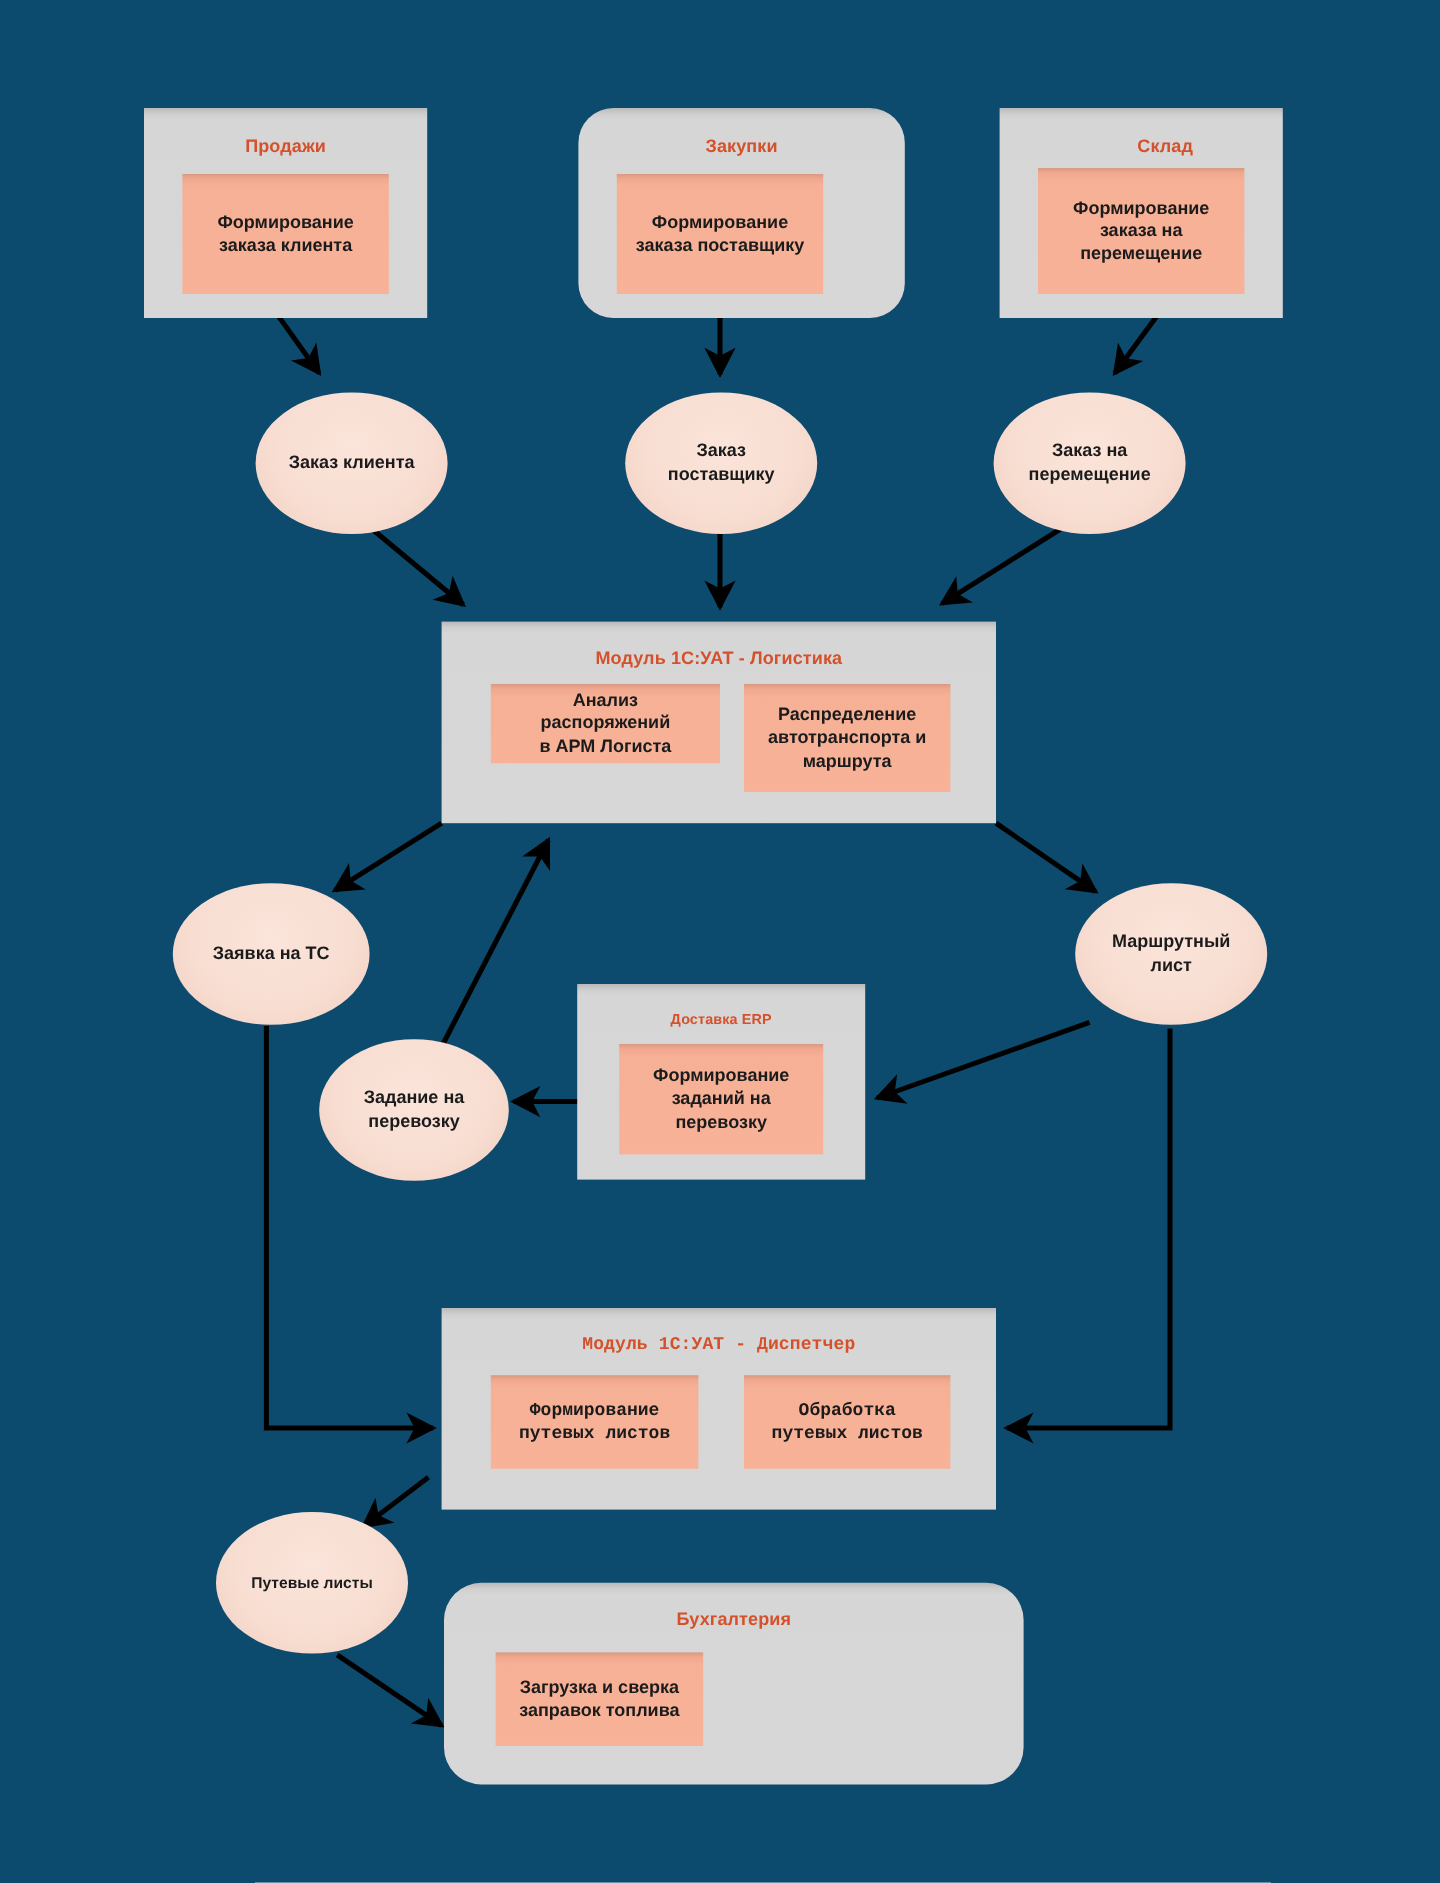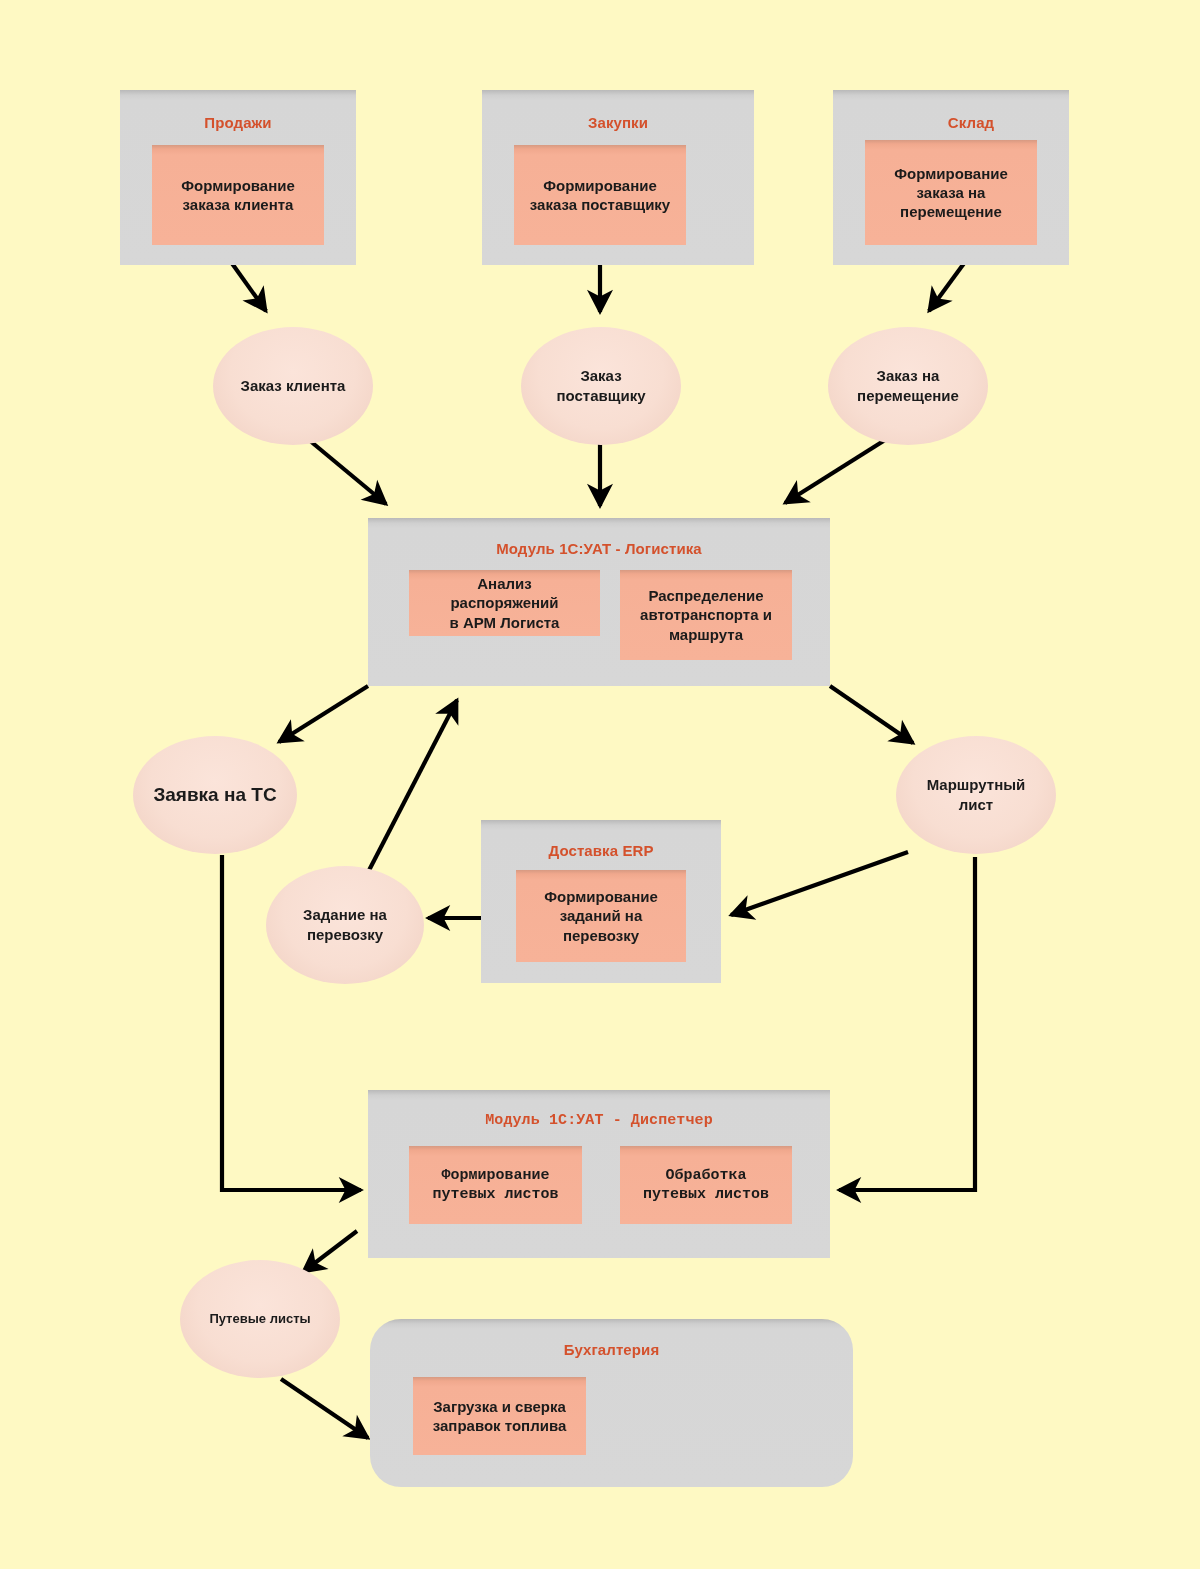--- a/index.html
+++ b/index.html
@@ -4,21 +4,21 @@
 <style>
   html,body{margin:0;padding:0;background:#ffffff;}
   body{
     font-family:"Liberation Sans","DejaVu Sans",sans-serif;
     -webkit-font-smoothing:antialiased;
   }
   #canvas{
     position:relative;
     width:1200px;
     height:1569px;
-    background:#fef9c3;
+    background:#0c4a6e;
     overflow:hidden;
   }
   
   .group{
     position:absolute;
     background:linear-gradient(to bottom,#b9b9b9 0px,#cfcfcf 5px,#d6d6d6 10px,#d7d7d7 100%);
     box-sizing:border-box;
   }
   .group-title{
     position:absolute;
@@ -100,50 +100,50 @@
         <path class="edge" d="M357,1231 L303,1272" stroke="#000000" marker-end="url(#ah)"></path>
         <path class="edge" d="M281,1379 L368,1438" stroke="#000000" marker-end="url(#ah)"></path>
       </g>
   </svg>
 
   <div id="groups-layer">
       <div class="group" style="left: 120px; top: 90px; width: 236px; height: 175px;">
         <div class="group-title" style="top: 24px; font-size: 15px;">Продажи</div>
         <div class="pbox" style="left: 32px; top: 55px; width: 172px; height: 100px; font-size: 15px;">Формирование<br>заказа клиента</div>
       </div>
-      <div class="group" style="left: 482px; top: 90px; width: 272px; height: 175px;">
+      <div class="group" style="left: 482px; top: 90px; width: 272px; height: 175px; border-radius: 29px;">
         <div class="group-title" style="top: 24px; font-size: 15px;">Закупки</div>
         <div class="pbox" style="left: 32px; top: 55px; width: 172px; height: 100px; font-size: 15px;">Формирование<br>заказа поставщику</div>
       </div>
       <div class="group" style="left: 833px; top: 90px; width: 236px; height: 175px;">
         <div class="group-title" style="top: 24px; font-size: 15px; margin-left: 40px;">Склад</div>
         <div class="pbox" style="left: 32px; top: 50px; width: 172px; height: 105px; font-size: 15px;">Формирование<br>заказа на<br>перемещение</div>
       </div>
       <div class="group" style="left: 368px; top: 518px; width: 462px; height: 168px;">
         <div class="group-title" style="top: 22px; font-size: 15px;">Модуль 1С:УАТ - Логистика</div>
         <div class="pbox" style="left: 41px; top: 52px; width: 191px; height: 66px; font-size: 15px;">Анализ<br>распоряжений<br>в АРМ Логиста</div>
         <div class="pbox" style="left: 252px; top: 52px; width: 172px; height: 90px; font-size: 15px;">Распределение<br>автотранспорта и<br>маршрута</div>
       </div>
       <div class="group" style="left: 481px; top: 820px; width: 240px; height: 163px;">
-        <div class="group-title" style="top: 22px; font-size: 15px;">Доставка ERP</div>
+        <div class="group-title" style="top: 22px; font-size: 12px;">Доставка ERP</div>
         <div class="pbox" style="left: 35px; top: 50px; width: 170px; height: 92px; font-size: 15px;">Формирование<br>заданий на<br>перевозку</div>
       </div>
       <div class="group" style="left: 368px; top: 1090px; width: 462px; height: 168px; font-family: Liberation Mono, monospace;">
         <div class="group-title" style="top: 22px; font-size: 15px;">Модуль 1С:УАТ - Диспетчер</div>
         <div class="pbox" style="left: 41px; top: 56px; width: 173px; height: 78px; font-size: 15px;">Формирование<br>путевых листов</div>
         <div class="pbox" style="left: 252px; top: 56px; width: 172px; height: 78px; font-size: 15px;">Обработка<br>путевых листов</div>
       </div>
       <div class="group" style="left: 370px; top: 1319px; width: 483px; height: 168px; border-radius: 31px;">
         <div class="group-title" style="top: 22px; font-size: 15px;">Бухгалтерия</div>
         <div class="pbox" style="left: 43px; top: 58px; width: 173px; height: 78px; font-size: 15px;">Загрузка и сверка<br>заправок топлива</div>
       </div>
     </div>
   <div id="ellipses-layer">
       <div class="ellipse" style="left: 213px; top: 327px; width: 160px; height: 118px; font-size: 15px;">Заказ клиента</div>
       <div class="ellipse" style="left: 521px; top: 327px; width: 160px; height: 118px; font-size: 15px;">Заказ<br>поставщику</div>
       <div class="ellipse" style="left: 828px; top: 327px; width: 160px; height: 118px; font-size: 15px;">Заказ на<br>перемещение</div>
-      <div class="ellipse" style="left: 133px; top: 736px; width: 164px; height: 118px; font-size: 19px;">Заявка на ТС</div>
+      <div class="ellipse" style="left: 144px; top: 736px; width: 164px; height: 118px; font-size: 15px;">Заявка на ТС</div>
       <div class="ellipse" style="left: 896px; top: 736px; width: 160px; height: 118px; font-size: 15px;">Маршрутный<br>лист</div>
       <div class="ellipse" style="left: 266px; top: 866px; width: 158px; height: 118px; font-size: 15px;">Задание на<br>перевозку</div>
       <div class="ellipse" style="left: 180px; top: 1260px; width: 160px; height: 118px; font-size: 13px;">Путевые листы</div>
     </div>
 
 </div>
 
 </body></html>

